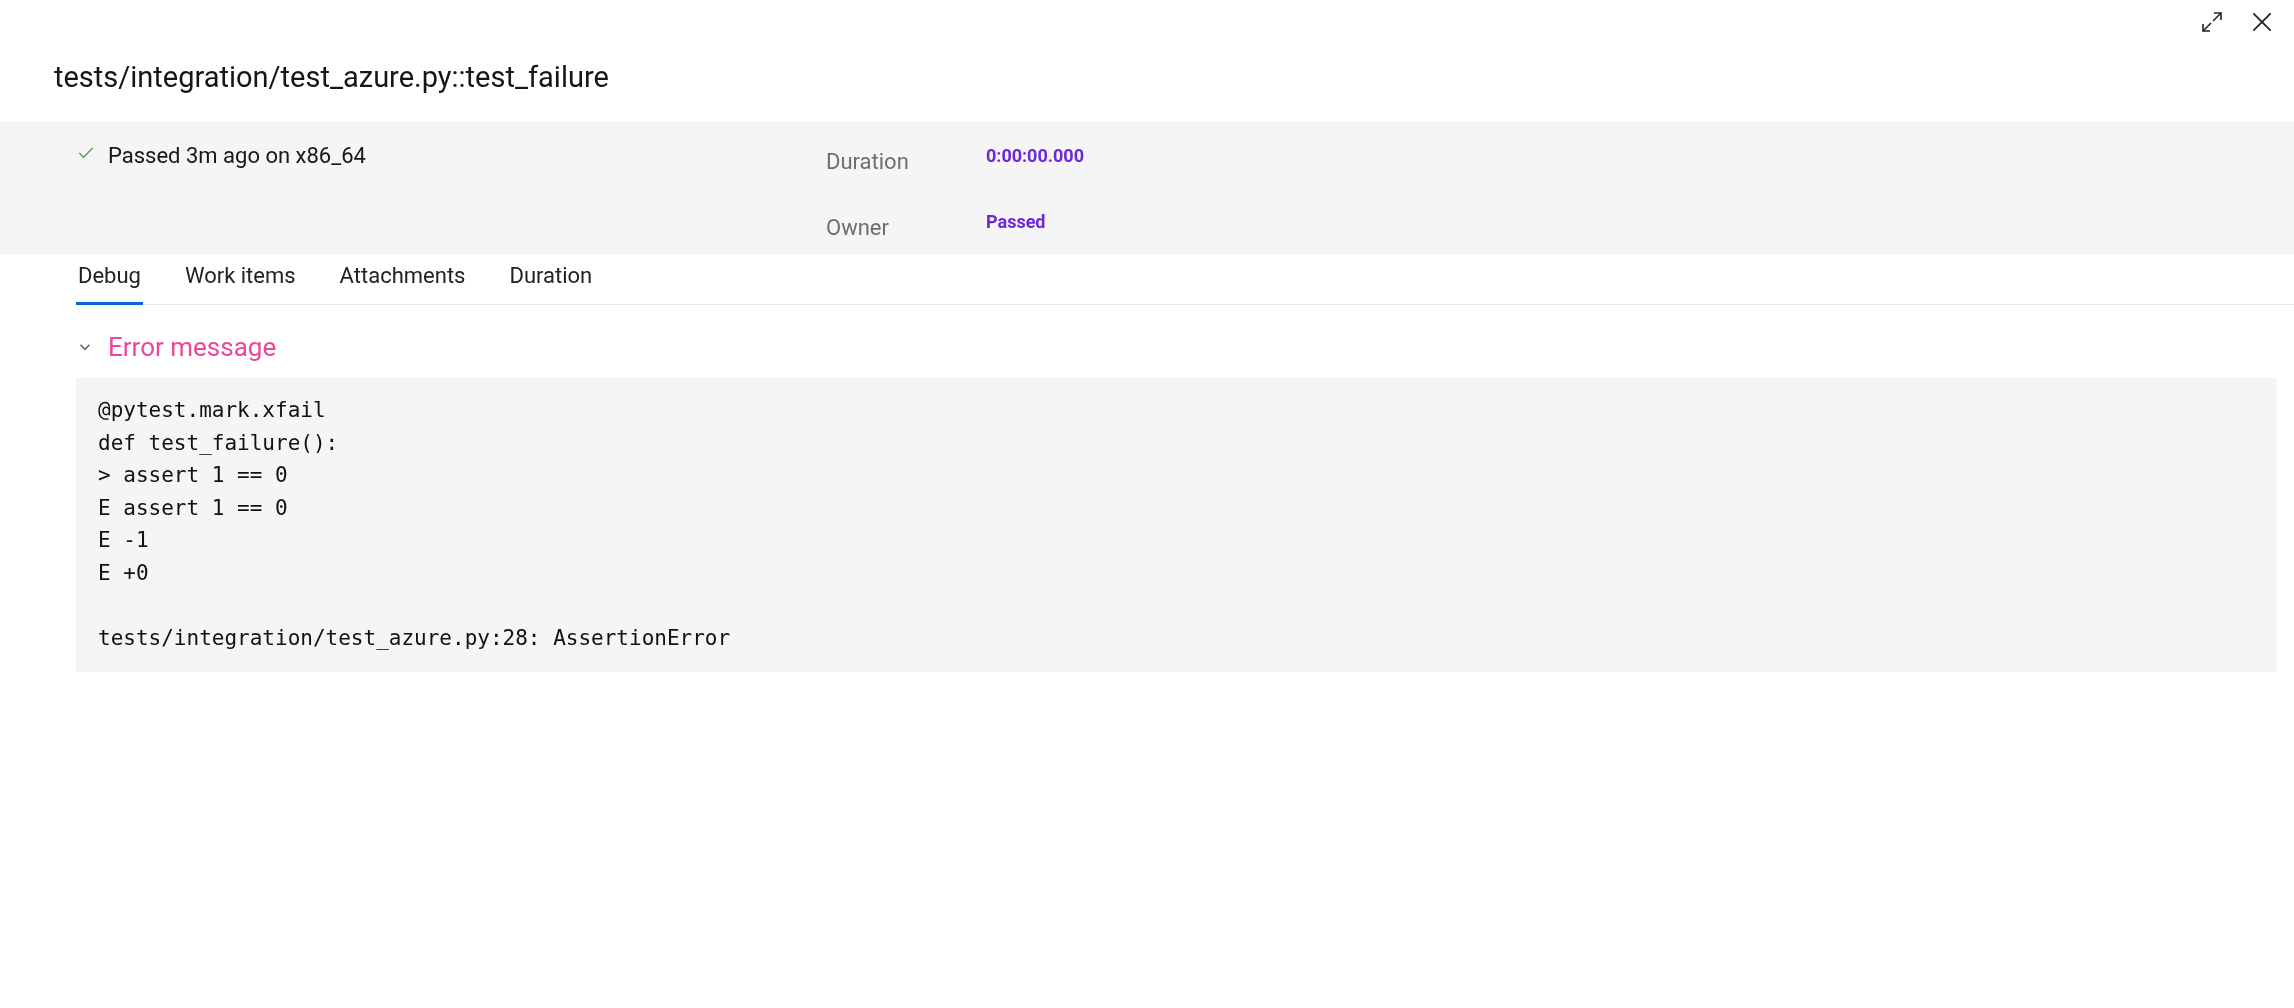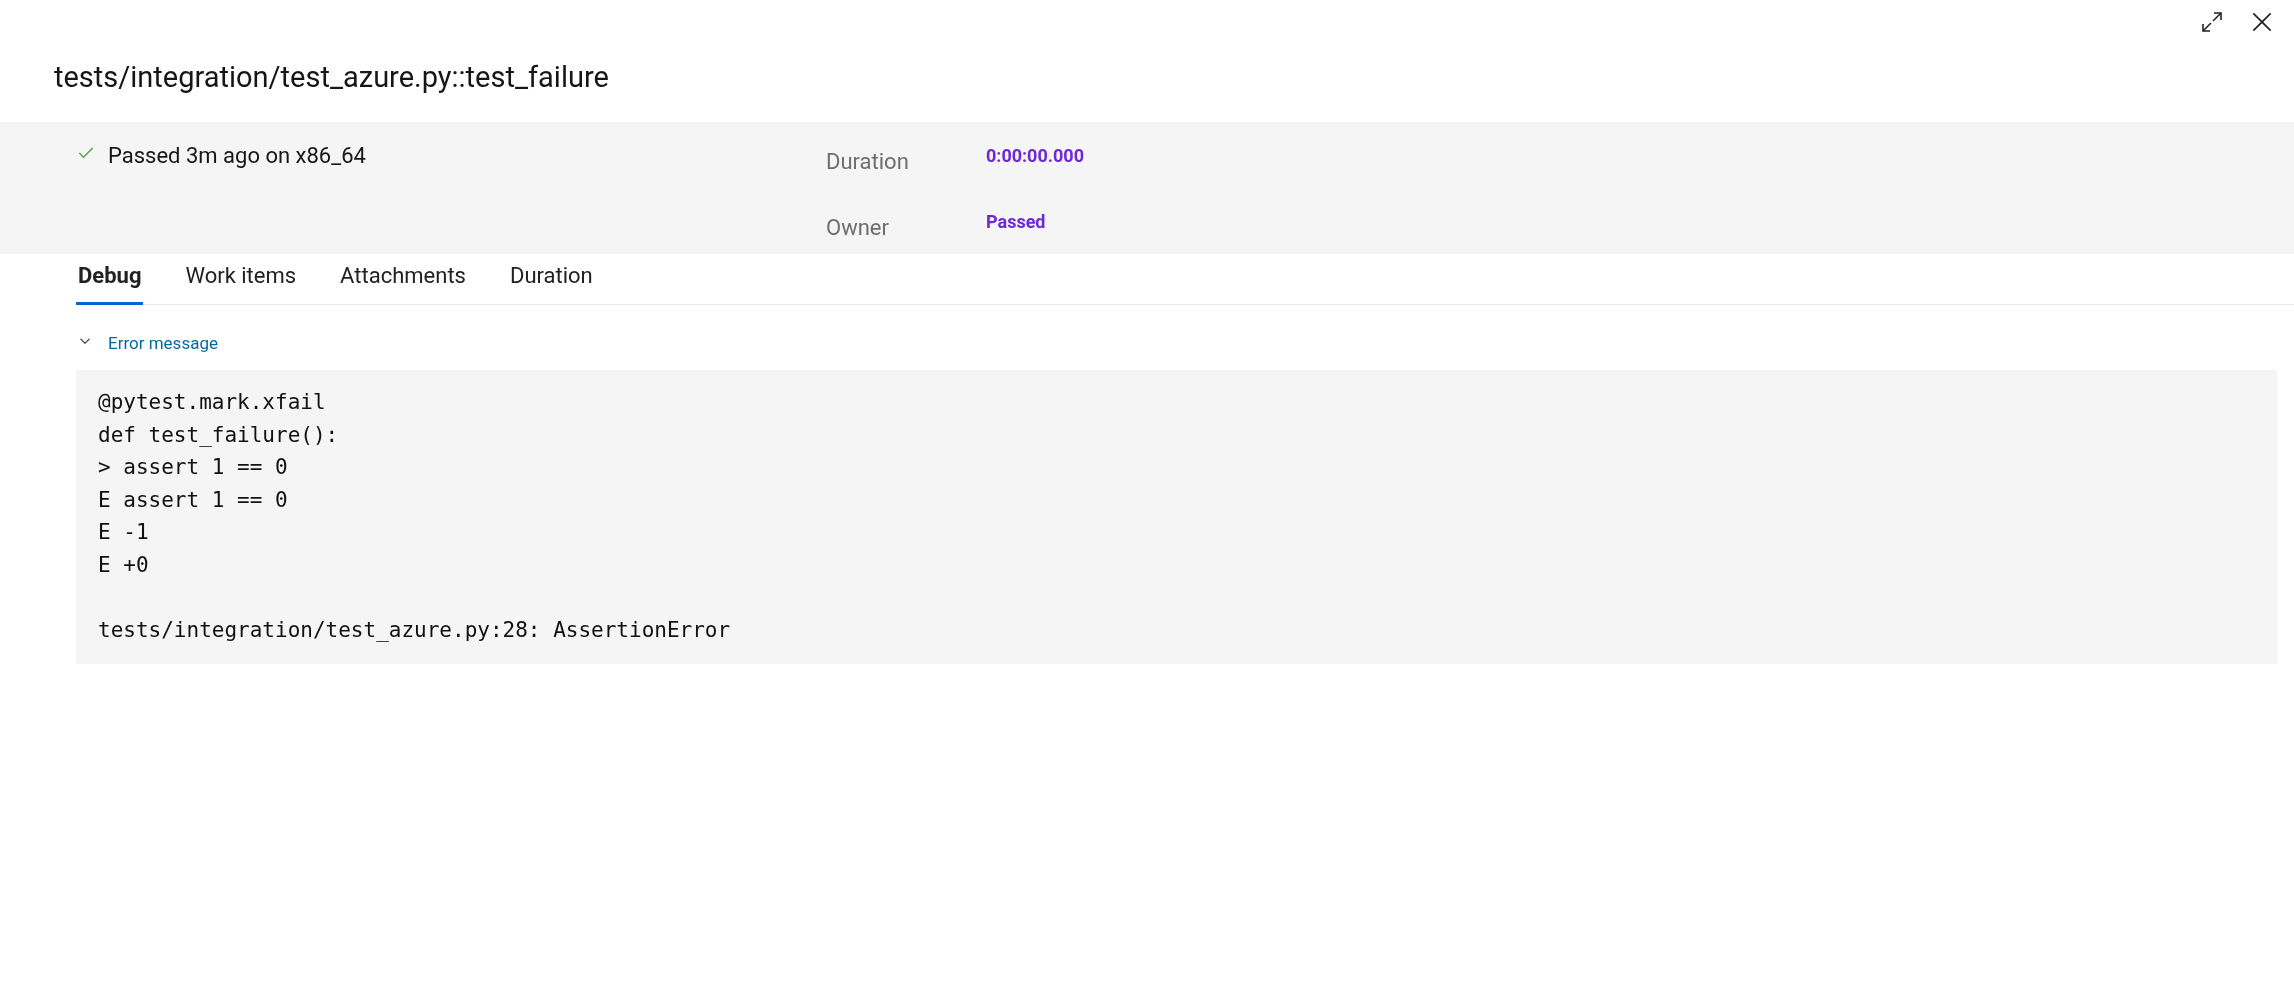--- a/index.html
+++ b/index.html
@@ -78,21 +78,21 @@
     border-bottom: 1px solid #eaeaea;
     padding-bottom: 0;
   }
   .tab {
     padding: 0 2px 16px 2px;
     cursor: pointer;
     color: #222;
     position: relative;
   }
   .tab.active {
-    font-weight: 700;
+    font-weight: 400;
   }
   .tab.active::after {
     content: "";
     position: absolute;
     left: 0; right: 0; bottom: -1px;
     height: 3px;
     background: #0b61d6;
   }
 
   .content {
@@ -101,22 +101,22 @@
     top: 332px;
   }
 
   .section {
     margin-bottom: 42px;
   }
   .section-header {
     display: flex;
     align-items: center;
     gap: 14px;
-    font-size: 17px;
-    color: #0369a1;
+    font-size: 26px;
+    color: #ec4899;
     cursor: pointer;
     margin-bottom: 16px;
   }
   .chevron svg { stroke: #575757; stroke-width: 1.8; fill: none; }
 
   pre.codeblock {
     background: #f5f5f5;
     font-family: "Consolas", ui-monospace, Menlo, Monaco, monospace;
     font-size: 21px;
     line-height: 1.55;

